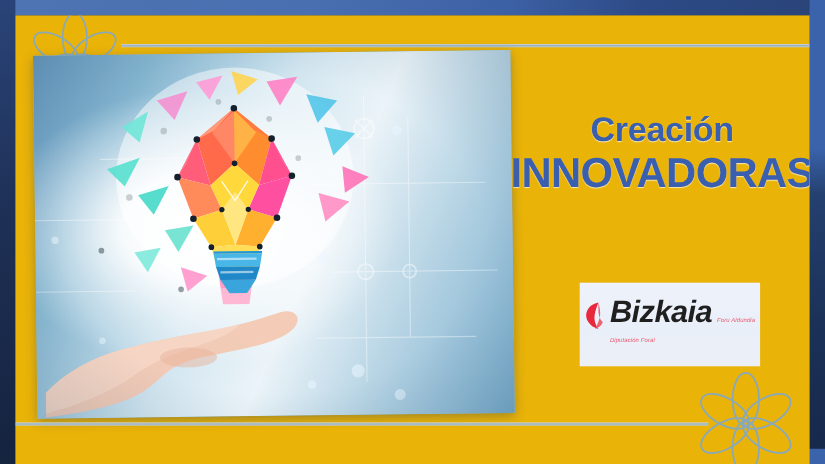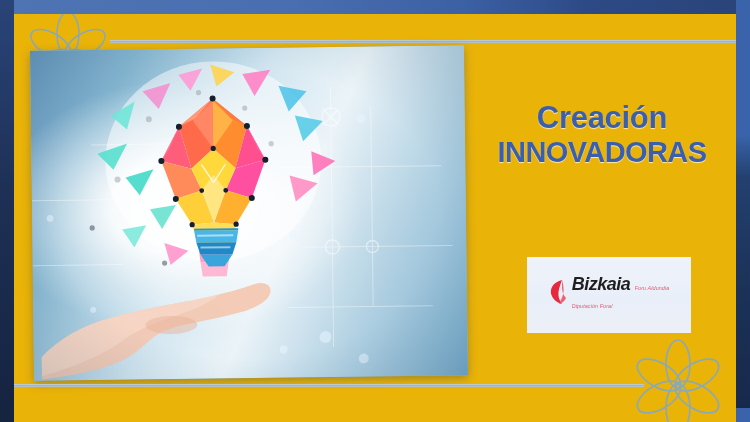--- a/index.html
+++ b/index.html
@@ -110,21 +110,21 @@
     width: 296px;
     text-align: center;
     color: #3a5fae;
     font-weight: bold;
     letter-spacing: -0.3px;
     line-height: 1.17;
     text-shadow: 0 1px 1px rgba(255,255,255,0.7);
   }
   .hl-1, .hl-2 { font-size: 31px; display: block; }
   .hl-3 {
-    font-size: 29px;
+    font-size: 38px;
     display: block;
     color: #3a5fae;
     letter-spacing: -0.6px;
   }
 
   
   .logo-card {
     position: absolute;
     left: 513px;
     top: 243px;
@@ -136,21 +136,21 @@
     justify-content: center;
   }
   .logo-wrap {
     display: flex;
     align-items: flex-start;
     transform: translateY(-2px);
   }
   .logo-mark { margin-right: 1px; margin-top: 4px; }
   .logo-textblock { position: relative; }
   .logo-name {
-    font-size: 18px;
+    font-size: 28px;
     font-weight: bold;
     color: #1f1f1f;
     font-style: italic;
     letter-spacing: -0.5px;
     line-height: 1;
   }
   .logo-sub {
     font-size: 5.4px;
     color: #e8576b;
     font-style: italic;

